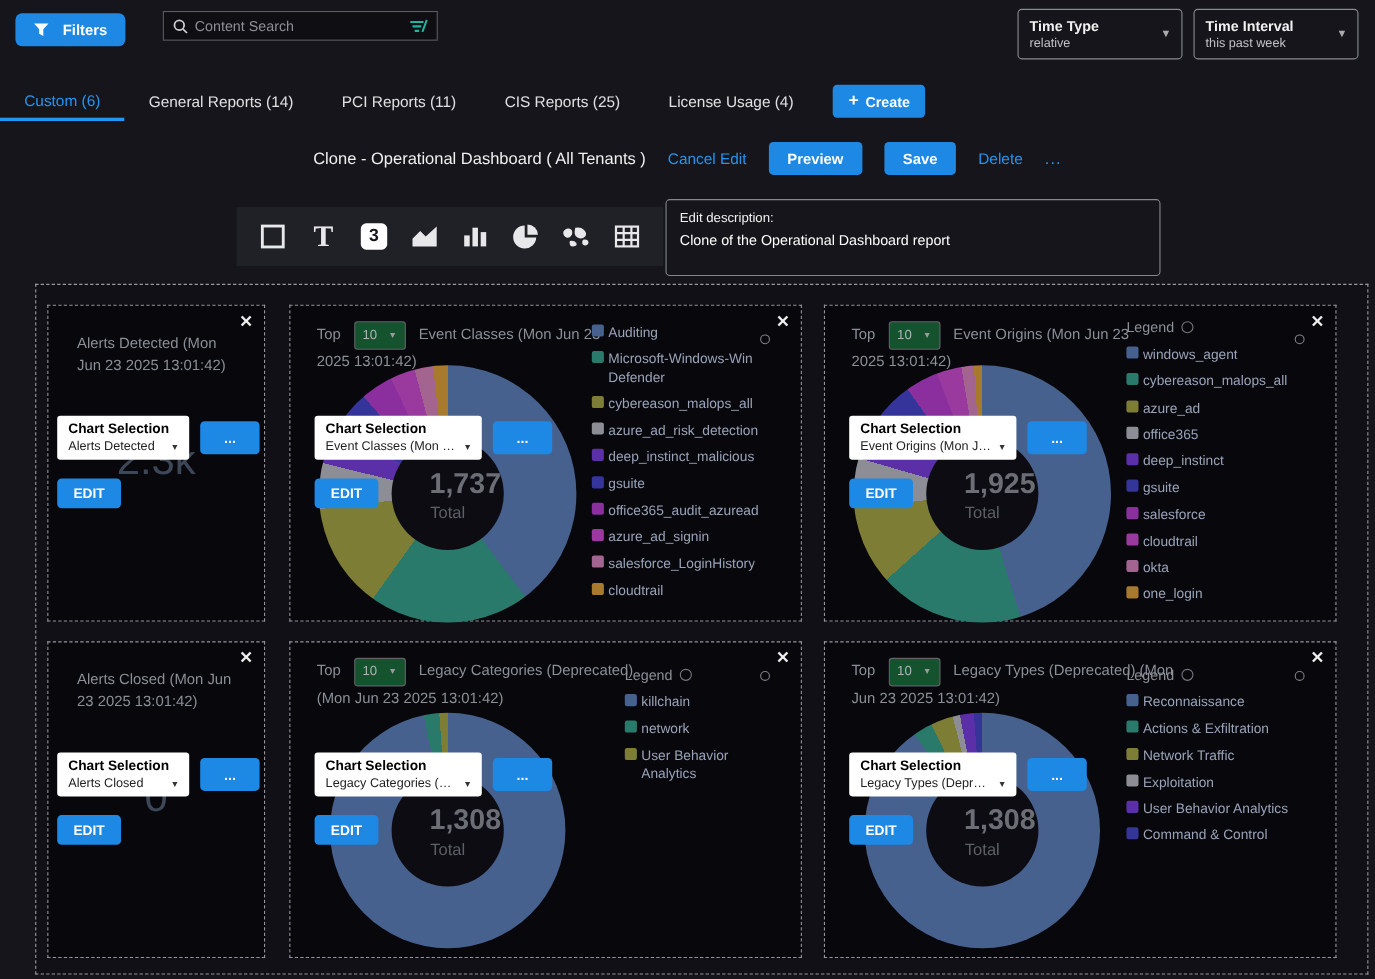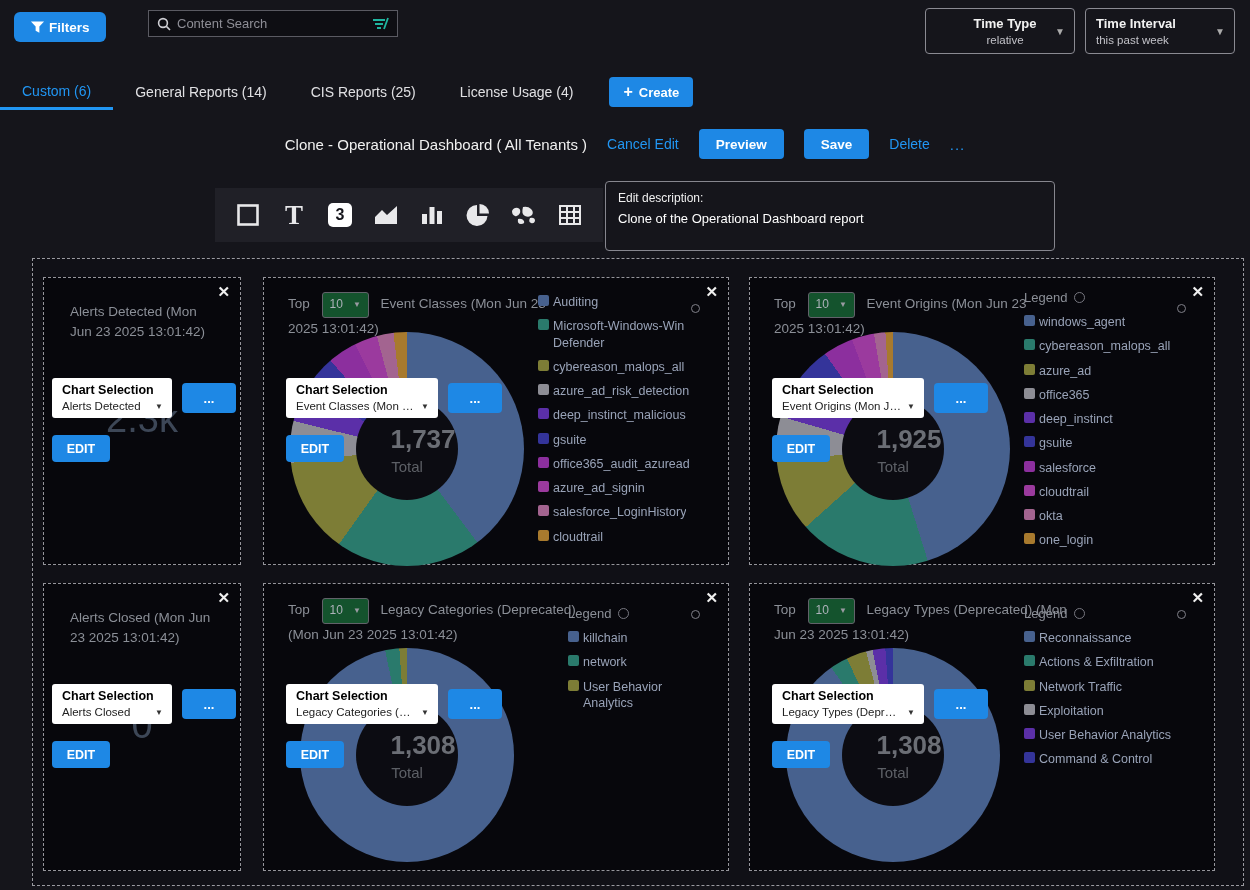--- a/index.html
+++ b/index.html
@@ -12,40 +12,40 @@
     overflow:hidden;
   }
 
   
   .btn-blue {
     background:#1e88e5; color:#fff; border:none; border-radius:4px;
     font-family:"Liberation Sans", sans-serif; font-weight:bold; cursor:pointer;
   }
   .filters-btn {
     position:absolute; left:14px; top:12px; height:30px; padding:0 16px;
-    display:flex; align-items:center; gap:4px; font-size:13.5px; border-radius:6px;
+    display:flex; align-items:center; gap:12px; font-size:13.5px; border-radius:6px;
   }
   .search-wrap {
     position:absolute; left:148px; top:10px; width:250px; height:27px;
     border:1px solid #5a5a62; background:#0e0e13;
     display:flex; align-items:center; padding:0 8px; gap:6px;
   }
   .search-wrap input {
     flex:1; background:transparent; border:none; outline:none;
     color:#ddd; font-size:13px; font-family:"Liberation Sans", sans-serif;
   }
   .search-wrap input::placeholder { color:#8e8e96; }
   .time-box {
     position:absolute; top:8px; width:150px; height:46px;
     border:1px solid #8a8a92; border-radius:4px; cursor:pointer;
   }
   .time-box .tb-label { font-weight:bold; font-size:13px; margin:7px 0 0 10px; color:#f2f2f2; }
   .time-box .tb-value { font-size:11.5px; color:#c2c2c8; margin:3px 0 0 10px; }
   .time-box .tb-caret { position:absolute; right:9px; top:17px; color:#aaa; font-size:10px; }
-  .tt { left:925px;text-align:center; } .ti { left:1085px; }
+  .tt { left:925px; } .ti { left:1085px; }
 
   
   .tabs-row {
     position:absolute; top:74px; left:0; right:0; height:36px;
     display:flex; align-items:stretch; 
   }
   .tab {
     padding:0 22px; display:flex; align-items:center;
     color:#e0e0e3; font-size:14px; cursor:pointer; white-space:nowrap;
   }
@@ -216,20 +216,21 @@
 </div>
 <div class="time-box ti">
   <div class="tb-label">Time Interval</div>
   <div class="tb-value">this past week</div>
   <span class="tb-caret">▼</span>
 </div>
 
 <nav class="tabs-row">
   <div class="tab active">Custom (6)</div>
   <div class="tab">General Reports (14)</div>
+  <div class="tab">PCI Reports (11)</div>
   <div class="tab">CIS Reports (25)</div>
   <div class="tab">License Usage (4)</div>
   <button class="btn-blue create-btn">
     <span class="plus">+</span>
     <span>Create</span>
   </button>
 </nav>
 
 <div class="title-row">
   <span class="dash-title">Clone - Operational Dashboard  ( All Tenants )</span>

